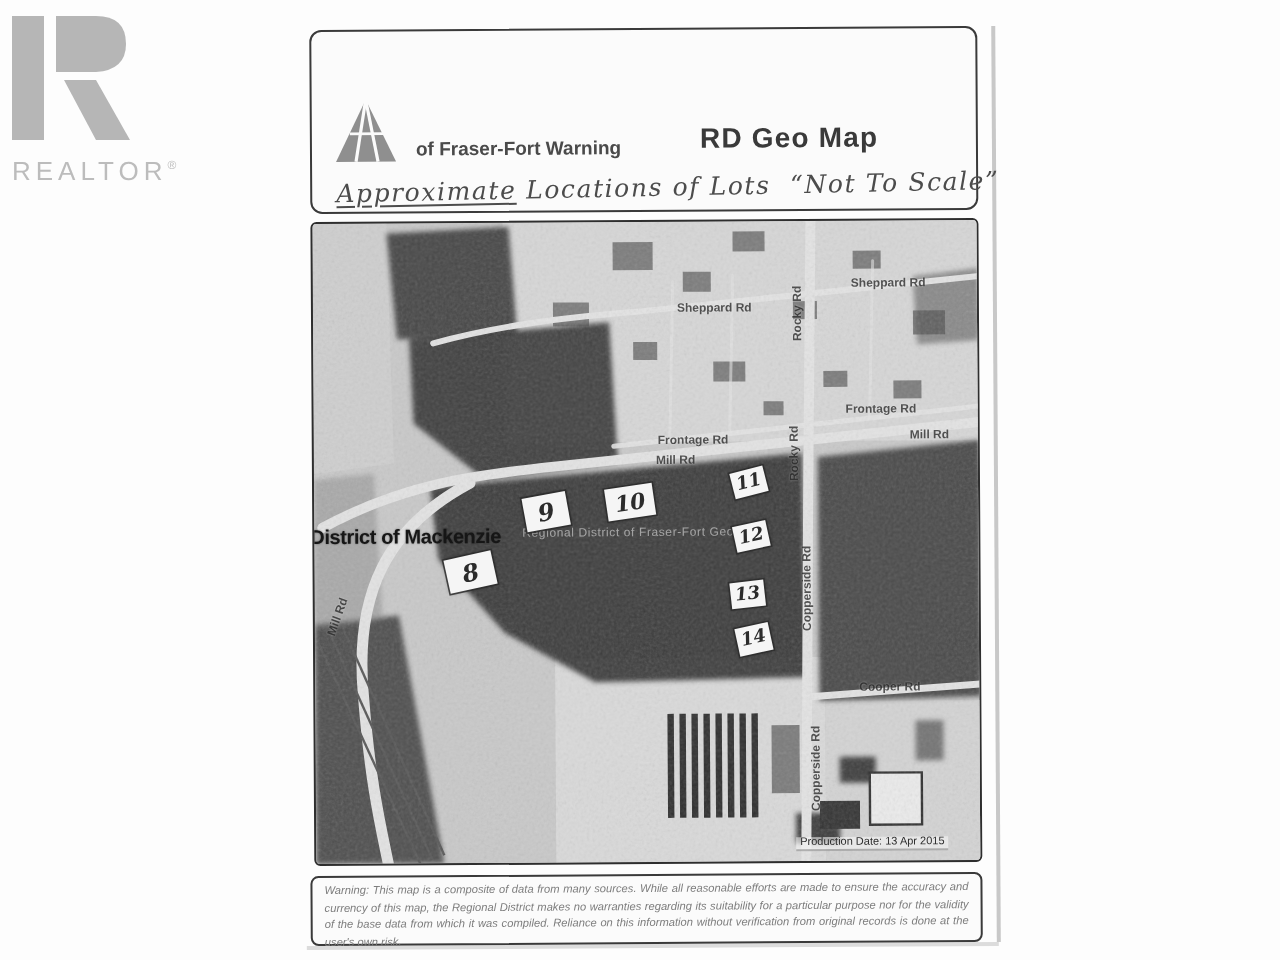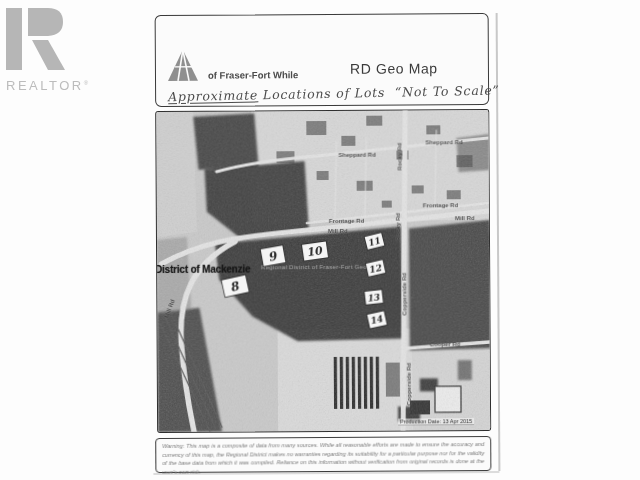--- a/index.html
+++ b/index.html
@@ -15,21 +15,21 @@
   
   .doc { position:absolute; left:150px; top:6px; width:352px; height:470px; transform:rotate(-0.35deg); }
   .page-edge-r { position:absolute; left:347px; top:8px; width:2px; height:458px; background:#c8c8c8; }
   .page-edge-b { position:absolute; left:2px; top:466px; width:346px; height:2px; background:#dcdcdc; }
 
   .header-box { position:absolute; left:6px; top:8px; width:334px; height:92px;
     border:1.6px solid #3a3a3a; border-radius:6px; background:#fbfbfb; }
   .tri-logo { position:absolute; left:12px; top:34px; }
   .org-line1 { position:absolute; left:46px; top:41px; font-size:12.5px; font-weight:bold; color:#3d3d3d; letter-spacing:0.4px; }
   .org-line2 { position:absolute; left:52px; top:54px; font-size:9.5px; font-weight:bold; color:#4a4a4a; }
-  .map-title { position:absolute; left:194px; top:46px; font-size:14px; font-weight:normal; color:#3a3a3a; letter-spacing:0.6px; }
+  .map-title { position:absolute; left:194px; top:46px; font-size:14px; font-weight:bold; color:#3a3a3a; letter-spacing:0.6px; }
 
   .annotation { position:absolute; left:12px; top:71px; width:316px;
     font-family:"DejaVu Serif", serif; font-style:italic; font-size:12.5px; color:#4c4c4c;
     letter-spacing:0.8px; transform:rotate(-0.8deg); white-space:nowrap; }
   .annotation .u { text-decoration:underline; text-underline-offset:2px; }
   .annotation .q { margin-left:5px; }
 
   .map-box { position:absolute; left:6px; top:104px; width:334px; height:322px;
     border:1.6px solid #2e2e2e; border-radius:3px; background:#c9c9c9; overflow:hidden; }
   .map-box svg.aerial { position:absolute; left:0; top:0; }
@@ -71,21 +71,21 @@
     <div class="page-edge-r"></div>
     <div class="page-edge-b"></div>
 
     <div class="header-box">
       <svg class="tri-logo" width="30" height="34" viewBox="0 0 30 34">
         <polygon points="15,0 30,31 0,31" fill="#8f8f8f"></polygon>
         <polyline points="15,0 10,31" stroke="#fbfbfb" stroke-width="1.6" fill="none"></polyline>
         <polyline points="15,0 21,31" stroke="#fbfbfb" stroke-width="1.6" fill="none"></polyline>
         <polyline points="7,17 24,17" stroke="#fbfbfb" stroke-width="1.4" fill="none"></polyline>
       </svg>
-      <div class="org-line2">of Fraser-Fort While</div>
+      <div class="org-line2">of Fraser-Fort Warning</div>
       <div class="map-title">RD Geo Map</div>
       <div class="annotation">
         <span class="u">Approximate</span>
         <span>Locations of Lots</span>
         <span class="q">“Not To Scale”</span>
       </div>
     </div>
 
     <div class="map-box">
       <svg class="aerial" width="333" height="320" viewBox="0 0 333 320">

